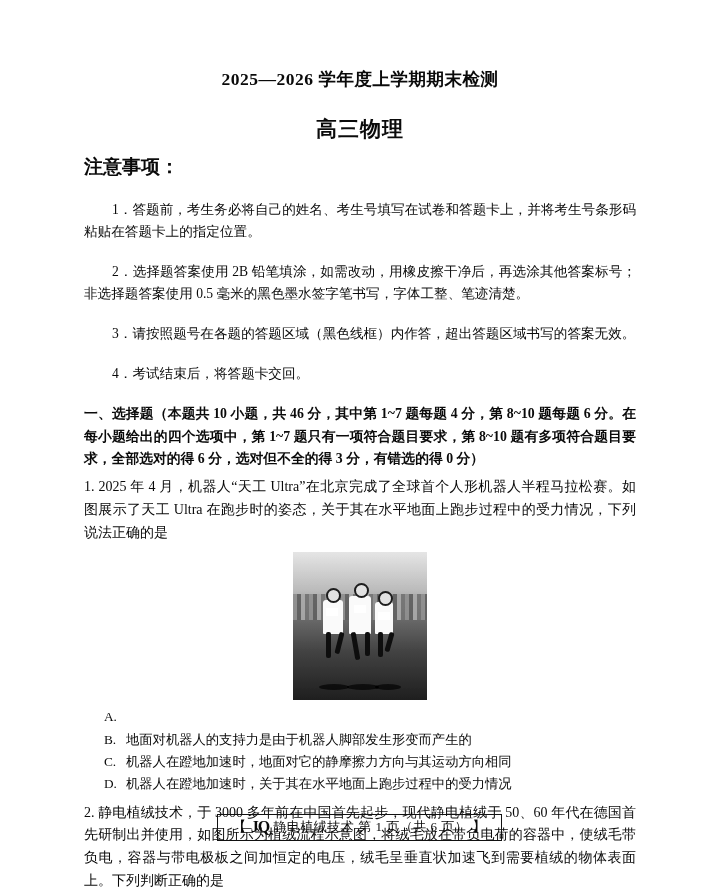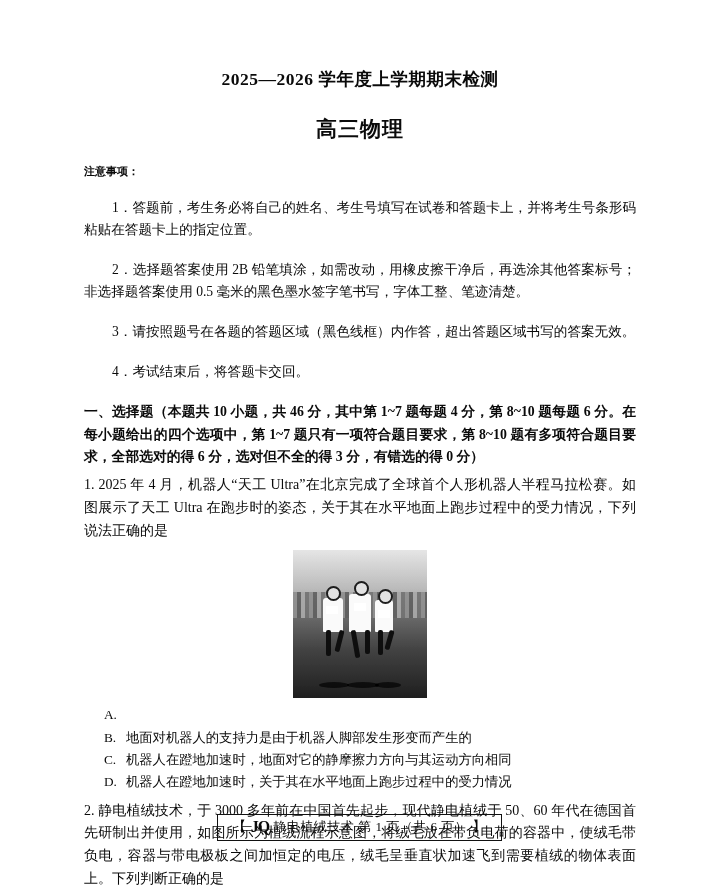--- a/index.html
+++ b/index.html
@@ -37,23 +37,23 @@
     line-height: 1.3;
   }
   .doc-subject {
     text-align: center;
     font-size: 21px;
     font-weight: bold;
     letter-spacing: 1px;
     margin-top: 24px;
   }
   .notice-heading {
-    font-size: 11px;
-    font-weight: bold;
-    margin-top: 20px;
+    font-size: 19px;
+    font-weight: bold;
+    margin-top: 10px;
     line-height: 1.5;
   }
   .notice-item {
     font-size: 13.6px;
     line-height: 1.62;
     text-indent: 28px;
     text-align: justify;
     margin-top: 18px;
   }
   .section-heading {

